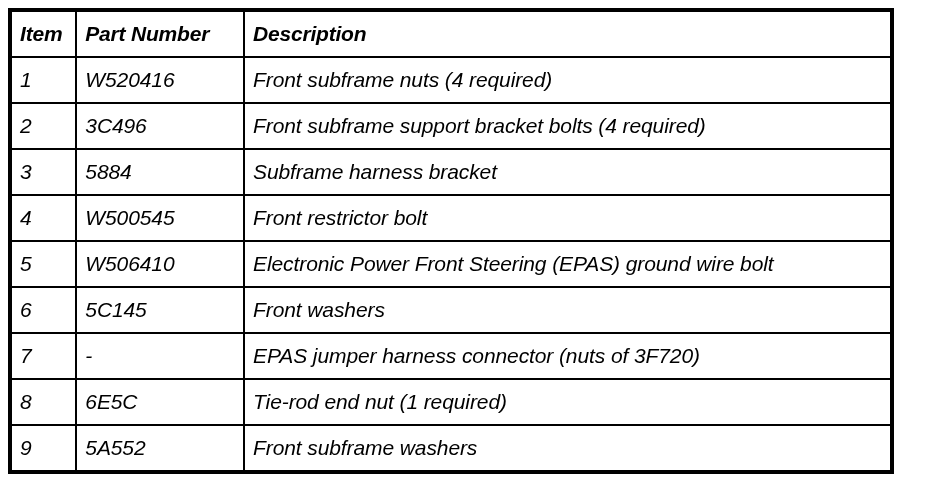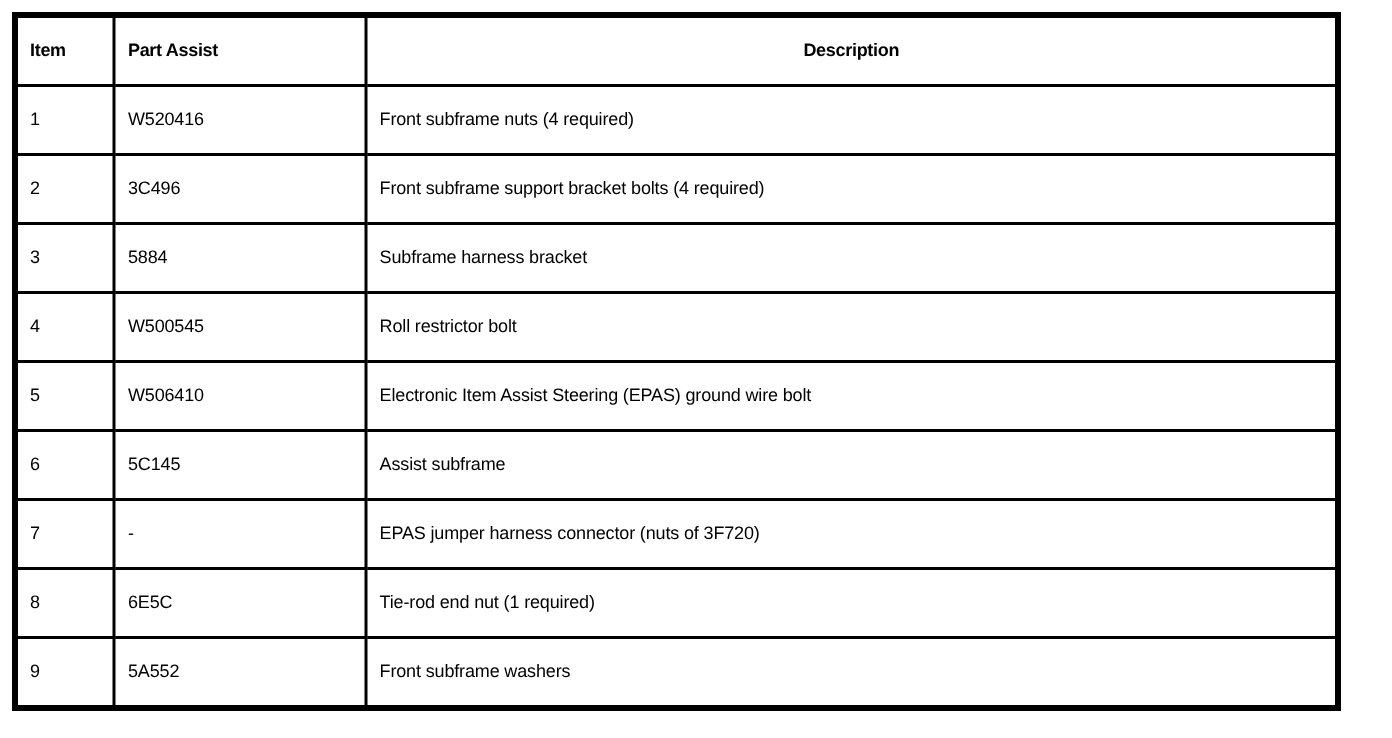--- a/index.html
+++ b/index.html
@@ -35,39 +35,40 @@
 
   .parts-table col.col-item   { width: 66px; }
   .parts-table col.col-part   { width: 167px; }
   .parts-table col.col-desc   { width: 645px; }
 
   .parts-table th,
   .parts-table td {
     border: 2px solid #000000;
     height: 44px;
     padding: 0 8px;
-    font-size: 12px;
+    font-size: 21px;
     line-height: 1.15;
     vertical-align: middle;
     white-space: nowrap;
     overflow: hidden;
+    font-style: italic;
   }
 
   .parts-table thead th {
     font-weight: bold;
     letter-spacing: -0.2px;
   }
 
   .th-item,
   .th-part {
     text-align: left;
   }
 
   .th-desc {
-    text-align: center;
+    text-align: left;
   }
 
   .parts-table tbody td {
     font-weight: normal;
     text-align: left;
     letter-spacing: -0.1px;
   }
 
   .cell-desc {
     letter-spacing: -0.35px;
@@ -81,21 +82,21 @@
 
   <table class="parts-table">
     <colgroup>
       <col class="col-item">
       <col class="col-part">
       <col class="col-desc">
     </colgroup>
     <thead>
       <tr>
         <th class="th-item">Item</th>
-        <th class="th-part">Part Assist</th>
+        <th class="th-part">Part Number</th>
         <th class="th-desc">Description</th>
       </tr>
     </thead>
     <tbody>
       <tr>
         <td class="cell-item">1</td>
         <td class="cell-part">W520416</td>
         <td class="cell-desc">Front subframe nuts (4 required)</td>
       </tr>
       <tr>
@@ -104,31 +105,31 @@
         <td class="cell-desc">Front subframe support bracket bolts (4 required)</td>
       </tr>
       <tr>
         <td class="cell-item">3</td>
         <td class="cell-part">5884</td>
         <td class="cell-desc">Subframe harness bracket</td>
       </tr>
       <tr>
         <td class="cell-item">4</td>
         <td class="cell-part">W500545</td>
-        <td class="cell-desc">Roll restrictor bolt</td>
+        <td class="cell-desc">Front restrictor bolt</td>
       </tr>
       <tr>
         <td class="cell-item">5</td>
         <td class="cell-part">W506410</td>
-        <td class="cell-desc">Electronic Item Assist Steering (EPAS) ground wire bolt</td>
+        <td class="cell-desc">Electronic Power Front Steering (EPAS) ground wire bolt</td>
       </tr>
       <tr>
         <td class="cell-item">6</td>
         <td class="cell-part">5C145</td>
-        <td class="cell-desc">Assist subframe</td>
+        <td class="cell-desc">Front washers</td>
       </tr>
       <tr>
         <td class="cell-item">7</td>
         <td class="cell-part">-</td>
         <td class="cell-desc">EPAS jumper harness connector (nuts of 3F720)</td>
       </tr>
       <tr>
         <td class="cell-item">8</td>
         <td class="cell-part">6E5C</td>
         <td class="cell-desc">Tie-rod end nut (1 required)</td>

